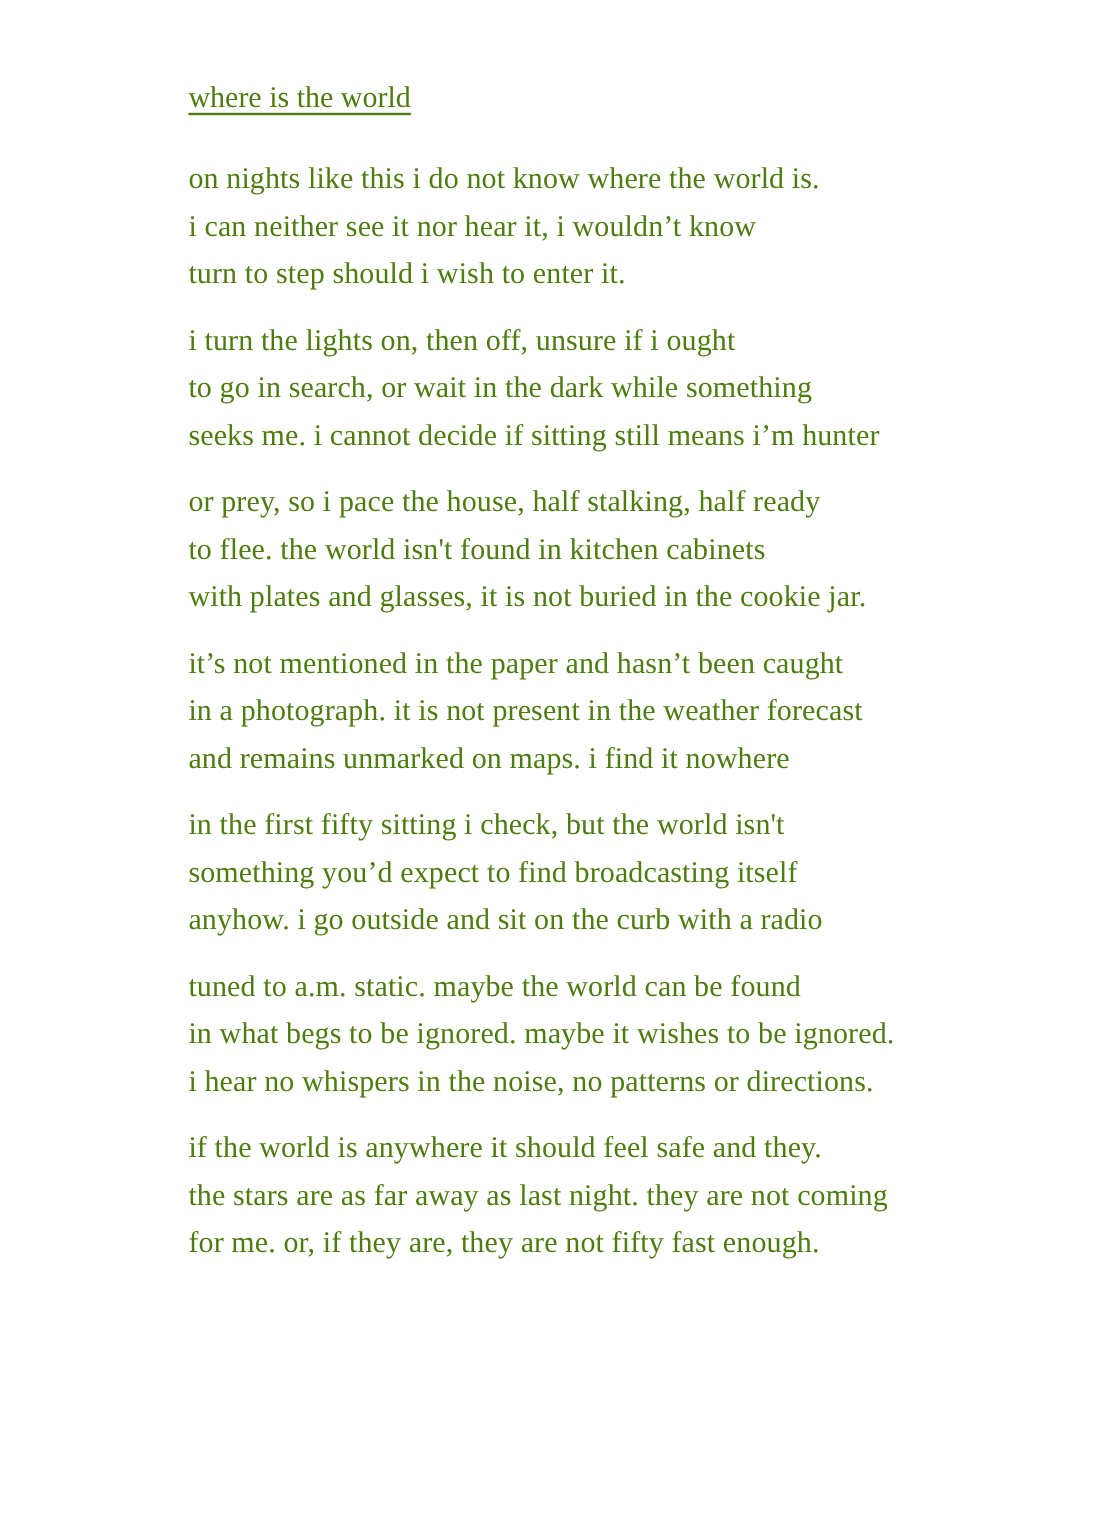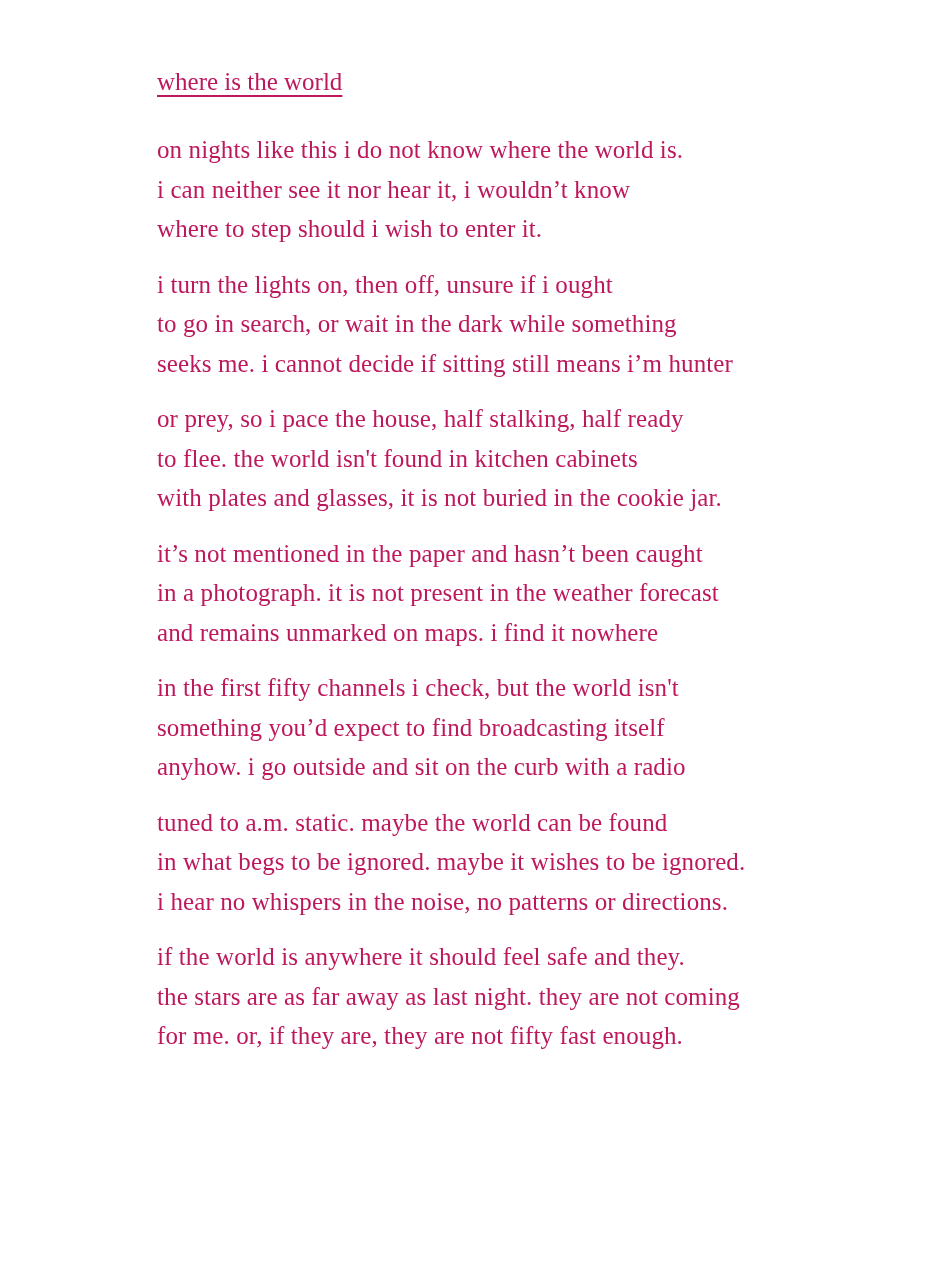--- a/index.html
+++ b/index.html
@@ -7,21 +7,21 @@
     padding: 0;
     background: #ffffff;
   }
   .page {
     width: 930px;
     height: 1238px;
     background: #ffffff;
     box-sizing: border-box;
     padding: 62px 60px 40px 157px;
     font-family: "Liberation Serif", "DejaVu Serif", serif;
-    color: #be185d;
+    color: #4d7c0f;
     overflow: hidden;
   }
   .title {
     font-size: 25px;
     font-weight: normal;
     margin: 0 0 0 0;
     text-decoration: underline;
     text-underline-offset: 5px;
     line-height: 40px;
   }
@@ -41,21 +41,21 @@
 </style>
 </head>
 <body>
 
 <div class="page">
   <h1 class="title">where is the world</h1>
 
   <div class="stanza">
     <p class="line">on nights like this i do not know where the world is.</p>
     <p class="line">i can neither see it nor hear it, i wouldn’t know</p>
-    <p class="line">where to step should i wish to enter it.</p>
+    <p class="line">turn to step should i wish to enter it.</p>
   </div>
 
   <div class="stanza">
     <p class="line">i turn the lights on, then off, unsure if i ought</p>
     <p class="line">to go in search, or wait in the dark while something</p>
     <p class="line">seeks me. i cannot decide if sitting still means i’m hunter</p>
   </div>
 
   <div class="stanza">
     <p class="line">or prey, so i pace the house, half stalking, half ready</p>
@@ -63,21 +63,21 @@
     <p class="line">with plates and glasses, it is not buried in the cookie jar.</p>
   </div>
 
   <div class="stanza">
     <p class="line">it’s not mentioned in the paper and hasn’t been caught</p>
     <p class="line">in a photograph. it is not present in the weather forecast</p>
     <p class="line">and remains unmarked on maps. i find it nowhere</p>
   </div>
 
   <div class="stanza">
-    <p class="line">in the first fifty channels i check, but the world isn't</p>
+    <p class="line">in the first fifty sitting i check, but the world isn't</p>
     <p class="line">something you’d expect to find broadcasting itself</p>
     <p class="line">anyhow. i go outside and sit on the curb with a radio</p>
   </div>
 
   <div class="stanza">
     <p class="line">tuned to a.m. static. maybe the world can be found</p>
     <p class="line">in what begs to be ignored. maybe it wishes to be ignored.</p>
     <p class="line">i hear no whispers in the noise, no patterns or directions.</p>
   </div>
 

